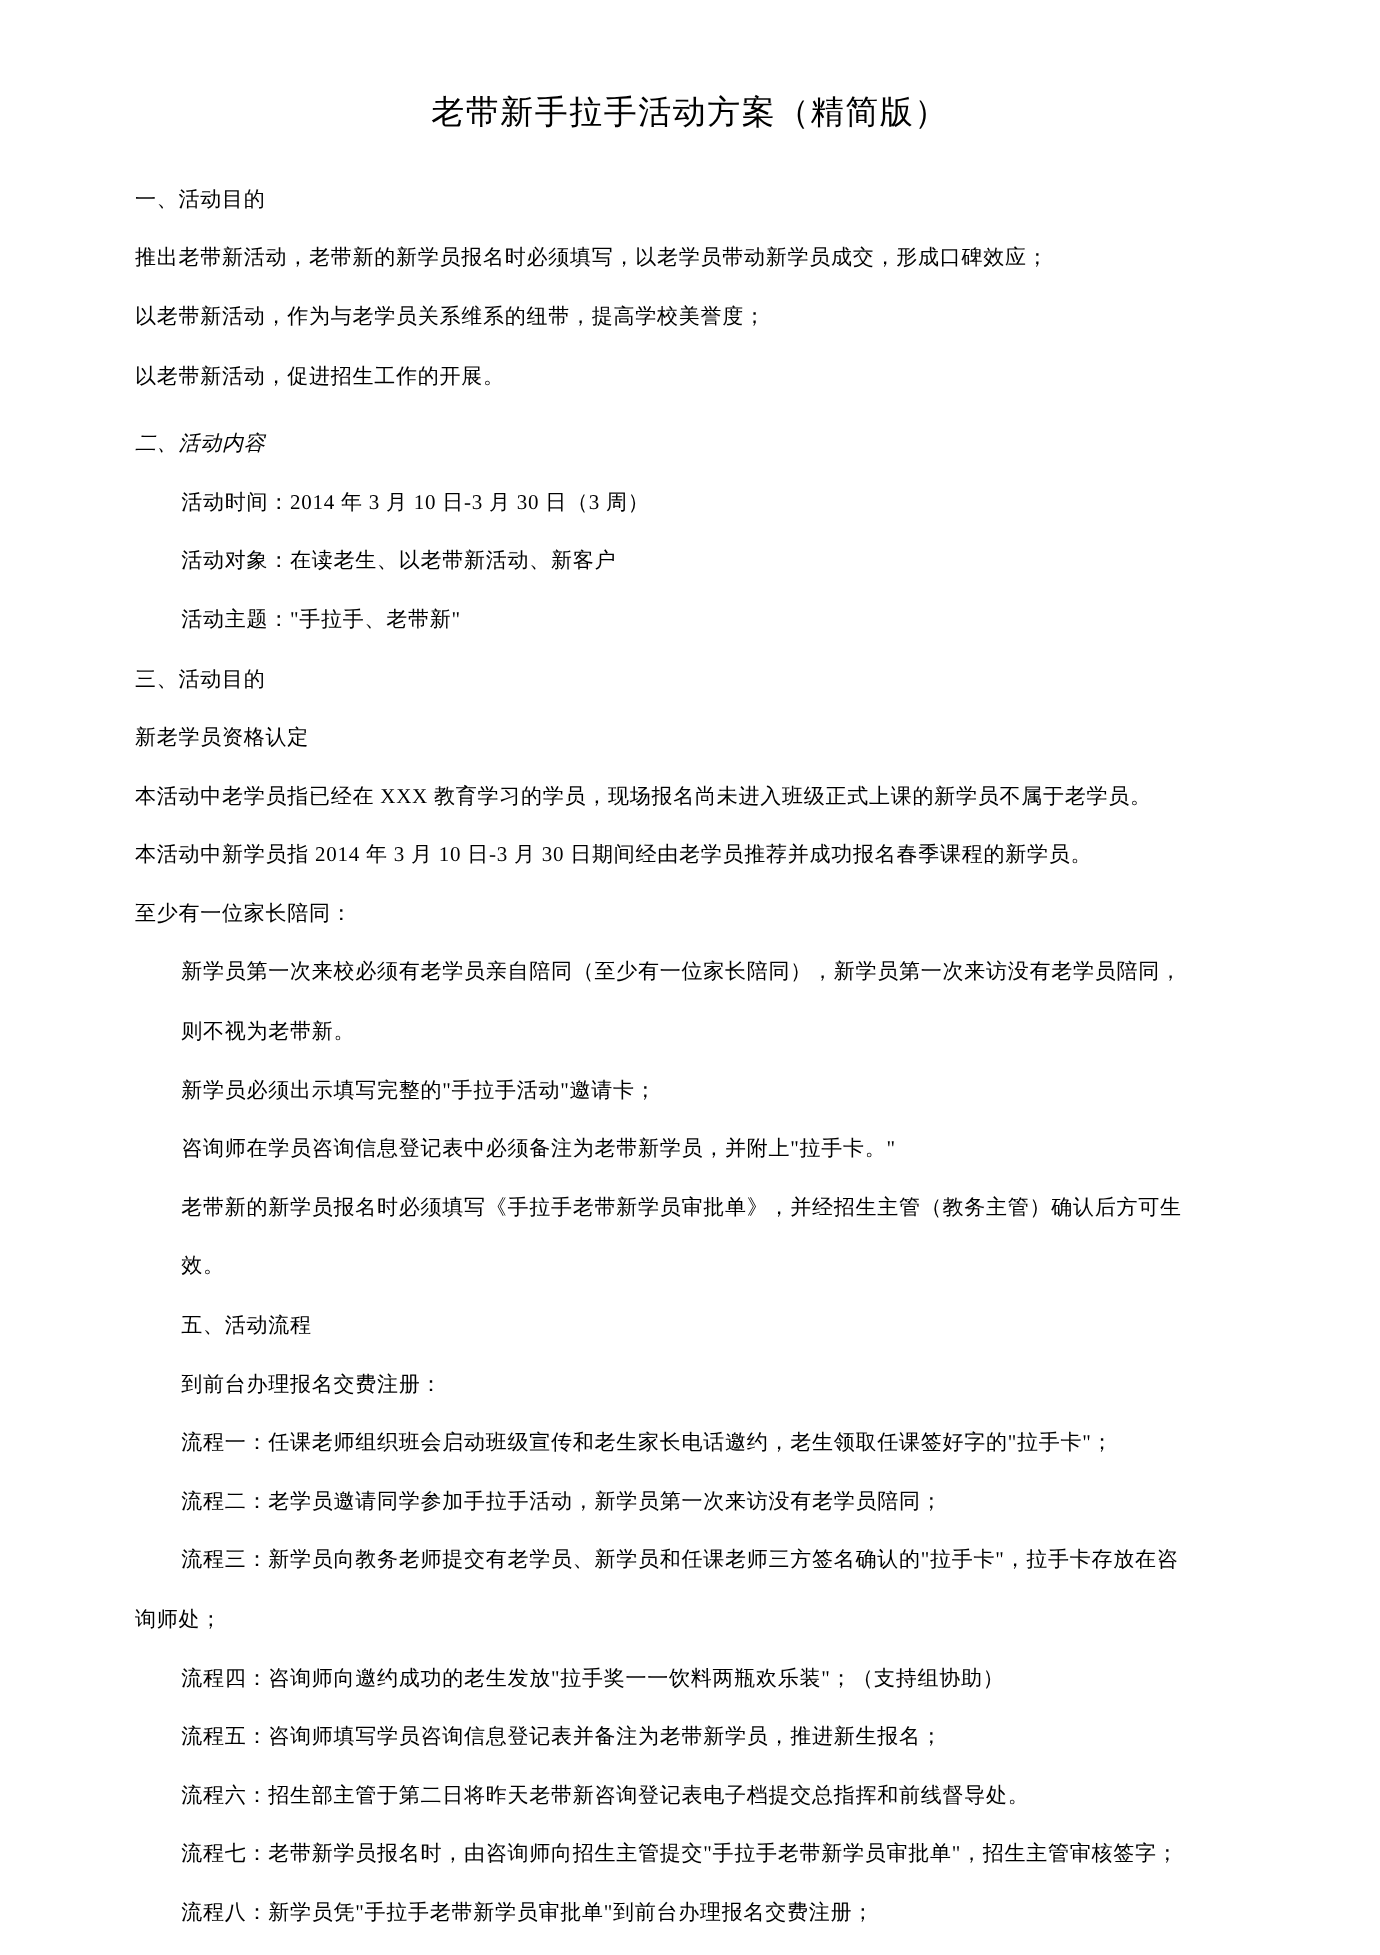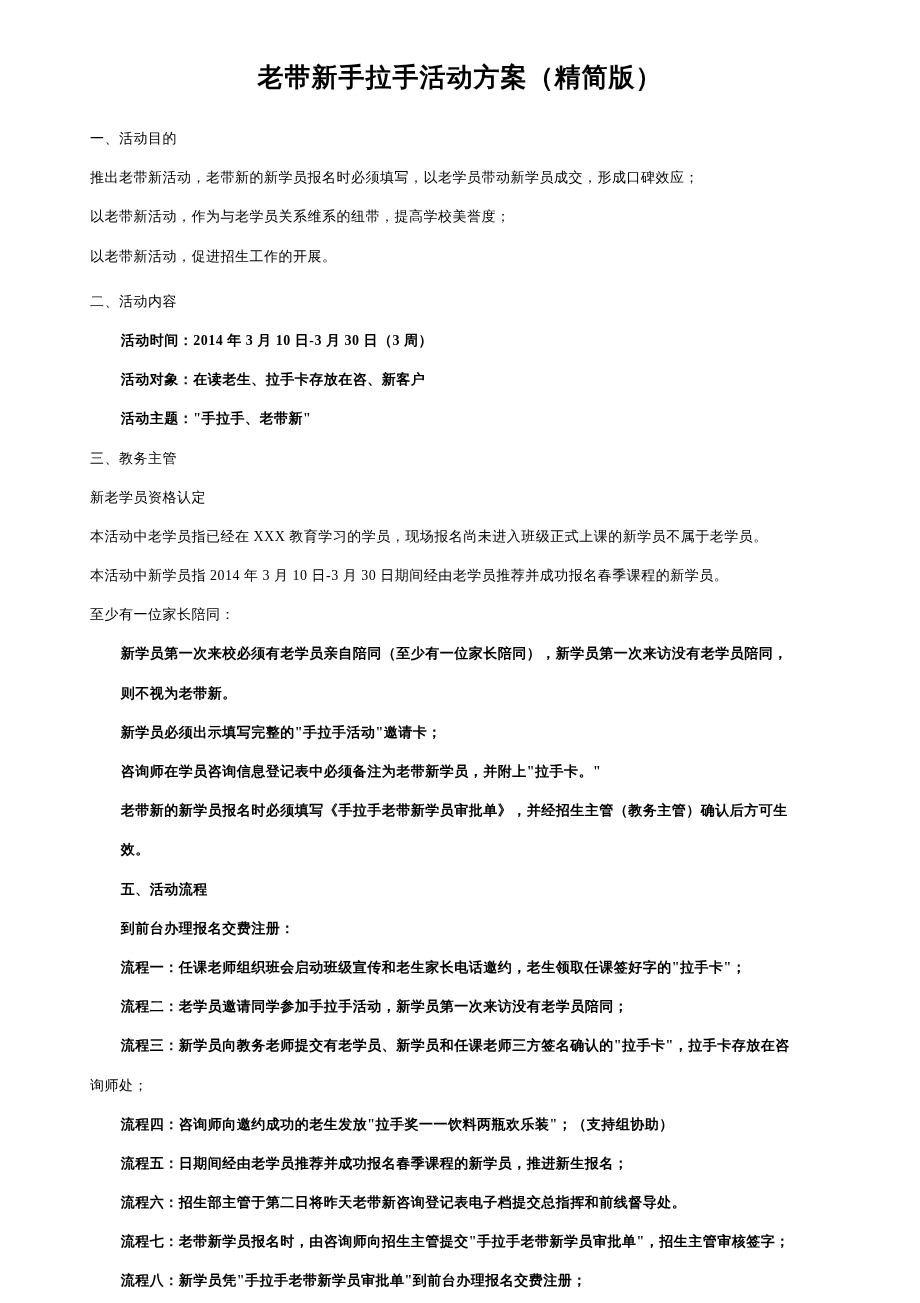--- a/index.html
+++ b/index.html
@@ -7,70 +7,70 @@
       background: #ffffff;
       margin: 0;
       padding: 60px 90px;
       width: 920px;
       box-sizing: border-box;
       color: #000000;
       font-size: 14px;
     }
     h1 {
       font-family: "SimSun", "宋体", serif;
-      font-size: 26px;
-      font-weight: bold;
+      font-size: 22px;
+      font-weight: normal;
       text-align: center;
       margin: 0 0 24px 0;
       letter-spacing: 1px;
     }
     p {
       margin: 0;
       line-height: 2.8;
       letter-spacing: 0.5px;
     }
     .indent-1 {
       padding-left: 2.2em;
-      font-weight: bold;
     }
     .gap {
       margin-top: 6px;
+      font-style: italic;
     }
   </style>
 </head>
 <body>
 
 <h1>老带新手拉手活动方案（精简版）</h1>
 
 <p>一、活动目的</p>
 <p>推出老带新活动，老带新的新学员报名时必须填写，以老学员带动新学员成交，形成口碑效应；</p>
 <p>以老带新活动，作为与老学员关系维系的纽带，提高学校美誉度；</p>
 <p>以老带新活动，促进招生工作的开展。</p>
 
 <p class="gap">二、活动内容</p>
 <p class="indent-1">活动时间：2014 年 3 月 10 日-3 月 30 日（3 周）</p>
-<p class="indent-1">活动对象：在读老生、拉手卡存放在咨、新客户</p>
+<p class="indent-1">活动对象：在读老生、以老带新活动、新客户</p>
 <p class="indent-1">活动主题："手拉手、老带新"</p>
 
-<p>三、教务主管</p>
+<p>三、活动目的</p>
 <p>新老学员资格认定</p>
 <p>本活动中老学员指已经在 XXX 教育学习的学员，现场报名尚未进入班级正式上课的新学员不属于老学员。</p>
 <p>本活动中新学员指 2014 年 3 月 10 日-3 月 30 日期间经由老学员推荐并成功报名春季课程的新学员。</p>
 <p>至少有一位家长陪同：</p>
 <p class="indent-1">新学员第一次来校必须有老学员亲自陪同（至少有一位家长陪同），新学员第一次来访没有老学员陪同，</p>
 <p class="indent-1">则不视为老带新。</p>
 <p class="indent-1">新学员必须出示填写完整的"手拉手活动"邀请卡；</p>
 <p class="indent-1">咨询师在学员咨询信息登记表中必须备注为老带新学员，并附上"拉手卡。"</p>
 <p class="indent-1">老带新的新学员报名时必须填写《手拉手老带新学员审批单》，并经招生主管（教务主管）确认后方可生</p>
 <p class="indent-1">效。</p>
 
 <p class="indent-1">五、活动流程</p>
 <p class="indent-1">到前台办理报名交费注册：</p>
 <p class="indent-1">流程一：任课老师组织班会启动班级宣传和老生家长电话邀约，老生领取任课签好字的"拉手卡"；</p>
 <p class="indent-1">流程二：老学员邀请同学参加手拉手活动，新学员第一次来访没有老学员陪同；</p>
 <p class="indent-1">流程三：新学员向教务老师提交有老学员、新学员和任课老师三方签名确认的"拉手卡"，拉手卡存放在咨</p>
 <p>询师处；</p>
 <p class="indent-1">流程四：咨询师向邀约成功的老生发放"拉手奖一一饮料两瓶欢乐装"；（支持组协助）</p>
-<p class="indent-1">流程五：日期间经由老学员推荐并成功报名春季课程的新学员，推进新生报名；</p>
+<p class="indent-1">流程五：咨询师填写学员咨询信息登记表并备注为老带新学员，推进新生报名；</p>
 <p class="indent-1">流程六：招生部主管于第二日将昨天老带新咨询登记表电子档提交总指挥和前线督导处。</p>
 <p class="indent-1">流程七：老带新学员报名时，由咨询师向招生主管提交"手拉手老带新学员审批单"，招生主管审核签字；</p>
 <p class="indent-1">流程八：新学员凭"手拉手老带新学员审批单"到前台办理报名交费注册；</p>
 <p class="indent-1">流程九：前台收银老师将收银收据、"手拉手老带新学员审批单"和"拉手卡"提报到财务处入账备案。</p>
 
 </body></html>

